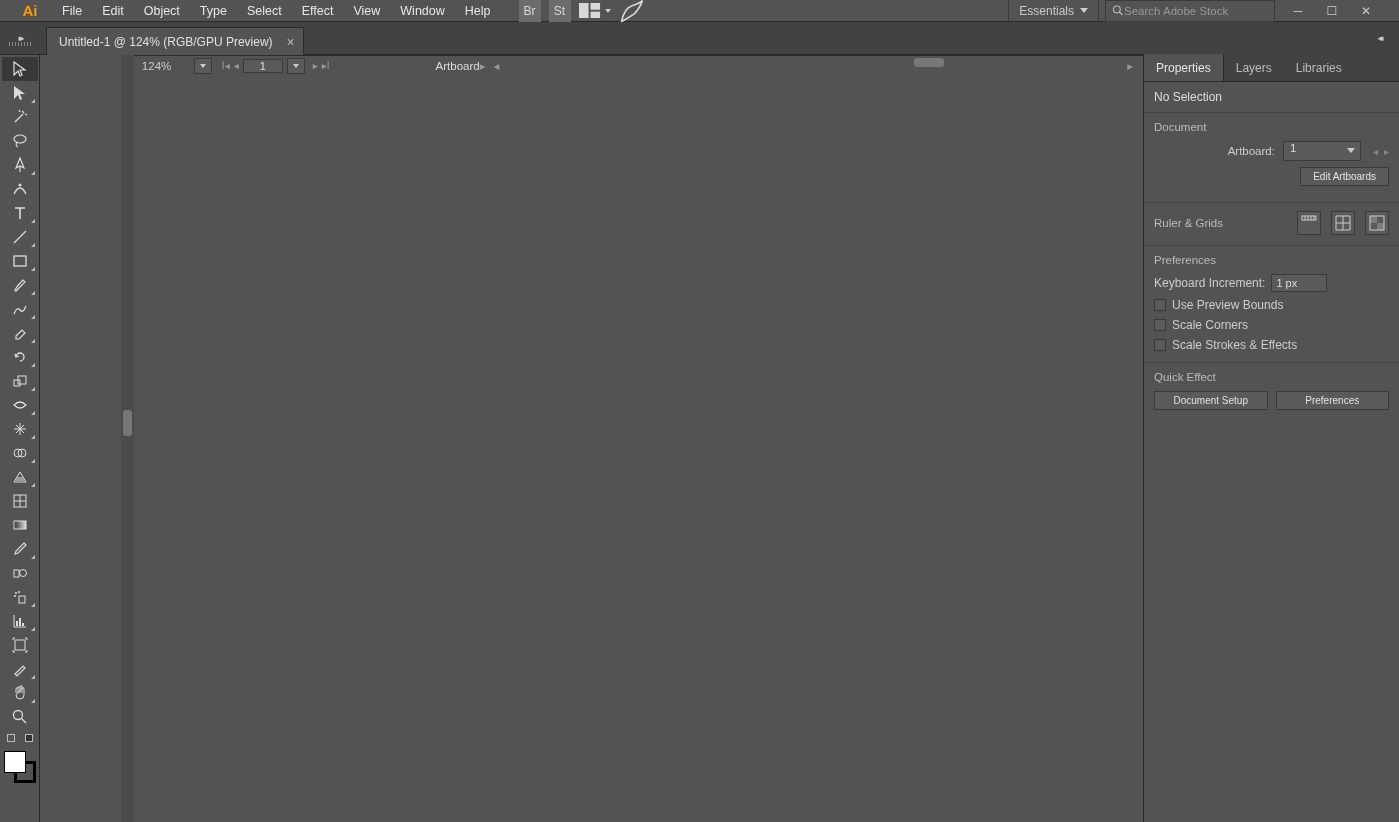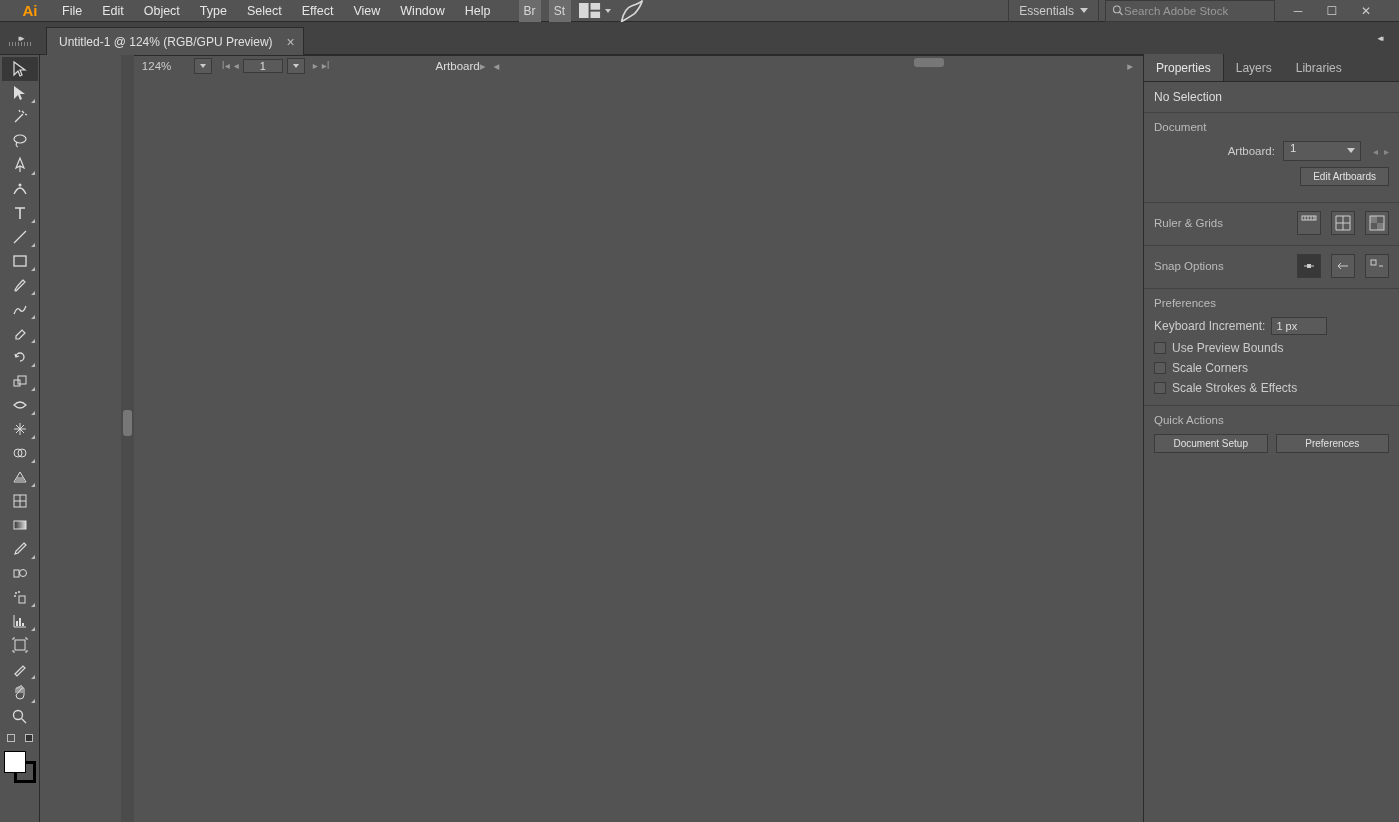--- a/index.html
+++ b/index.html
@@ -419,42 +419,20 @@
               <svg viewBox="0 0 16 16">
                 <rect x="1" y="1" width="14" height="14" fill="none" stroke="#ccc"></rect>
                 <rect x="1" y="1" width="7" height="7" fill="#ccc" opacity="0.3"></rect>
                 <rect x="8" y="8" width="7" height="7" fill="#ccc" opacity="0.3"></rect>
               </svg>
             </div>
         </div>
       </div>
 
 
-      <div class="section" style="display:flex;align-items:center;justify-content:space-between;">
-        <span class="section-title" style="margin:0">Snap Options</span>
-        <div class="icon-row">
-          <div class="sq active">
-              <svg viewBox="0 0 16 16">
-                <rect x="6" y="6" width="4" height="4" fill="#ccc"></rect>
-                <path d="M3 8 H6 M10 8 H13" stroke="#ccc"></path>
-              </svg>
-            </div>
-          <div class="sq">
-              <svg viewBox="0 0 16 16">
-                <path d="M3 8 H13 M6 5 L3 8 L6 11" stroke="#ccc" fill="none"></path>
-              </svg>
-            </div>
-          <div class="sq">
-              <svg viewBox="0 0 16 16">
-                <rect x="2" y="2" width="5" height="5" fill="none" stroke="#ccc"></rect>
-                <path d="M10 8 H14" stroke="#ccc"></path>
-              </svg>
-            </div>
-        </div>
-      </div>
 
       <div class="section">
         <div class="section-title">Preferences</div>
         <div style="display:flex;align-items:center;gap:6px;">
           <label>Keyboard Increment:</label>
           <input class="txtinput" value="1 px" style="">
         </div>
         <div class="checkbox-row">
             <span class="cb"></span>
             <span>Use Preview Bounds</span>
@@ -463,21 +441,21 @@
             <span class="cb"></span>
             <span>Scale Corners</span>
           </div>
         <div class="checkbox-row">
             <span class="cb"></span>
             <span>Scale Strokes &amp; Effects</span>
           </div>
       </div>
 
       <div class="section" style="border-bottom:none;">
-        <div class="section-title">Quick Actions</div>
+        <div class="section-title">Quick Effect</div>
         <div class="qa-row">
           <button class="btn">Document Setup</button>
           <button class="btn">Preferences</button>
         </div>
       </div>
     </div>
   </div>
 </div>
 
 </body></html>

